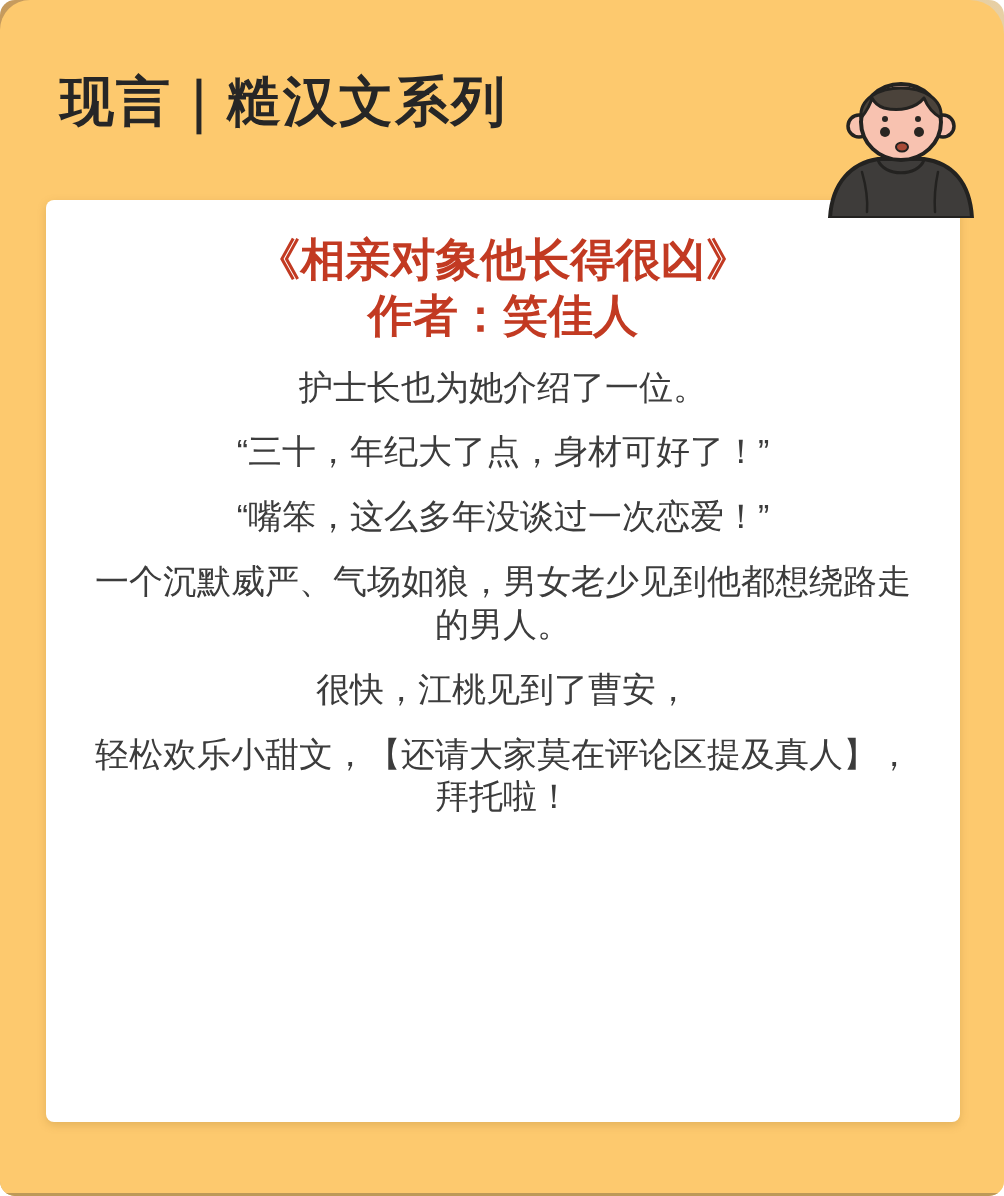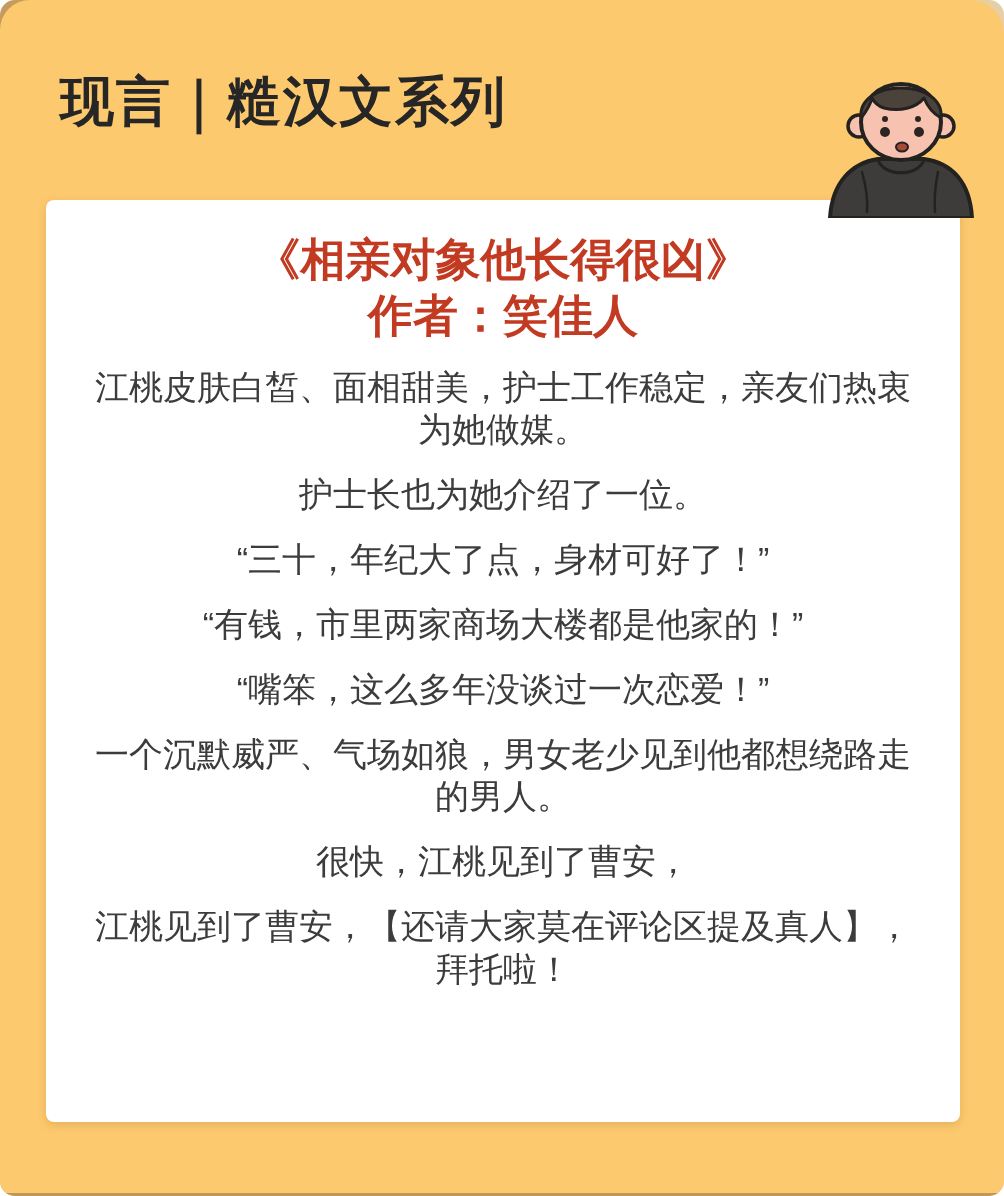--- a/index.html
+++ b/index.html
@@ -82,25 +82,23 @@
         <circle cx="61" cy="72" r="5" fill="#2a2622"></circle>
         <circle cx="95" cy="72" r="5" fill="#2a2622"></circle>
 
         <ellipse cx="78" cy="87" rx="6" ry="4.5" fill="#a84a36" stroke="#232220" stroke-width="2"></ellipse>
       </svg>
     </div>
 
     <div class="card">
       <h2 class="book-title">《相亲对象他长得很凶》</h2>
       <h2 class="book-author">作者：笑佳人</h2>
-      <p>江桃皮肤白皙、面相甜美，护士工作稳定，亲友们热衷为她做媒。</p>
       <p>护士长也为她介绍了一位。</p>
       <p>“三十，年纪大了点，身材可好了！”</p>
-      <p>“有钱，市里两家商场大楼都是他家的！”</p>
       <p>“嘴笨，这么多年没谈过一次恋爱！”</p>
       <p>一个沉默威严、气场如狼，男女老少见到他都想绕路走的男人。</p>
       <p>很快，江桃见到了曹安，</p>
-      <p>江桃见到了曹安，【还请大家莫在评论区提及真人】，拜托啦！</p>
+      <p>轻松欢乐小甜文，【还请大家莫在评论区提及真人】，拜托啦！</p>
     </div>
 
     <div class="bottom-edge"></div>
   </div>
 </div>
 
 </body></html>

